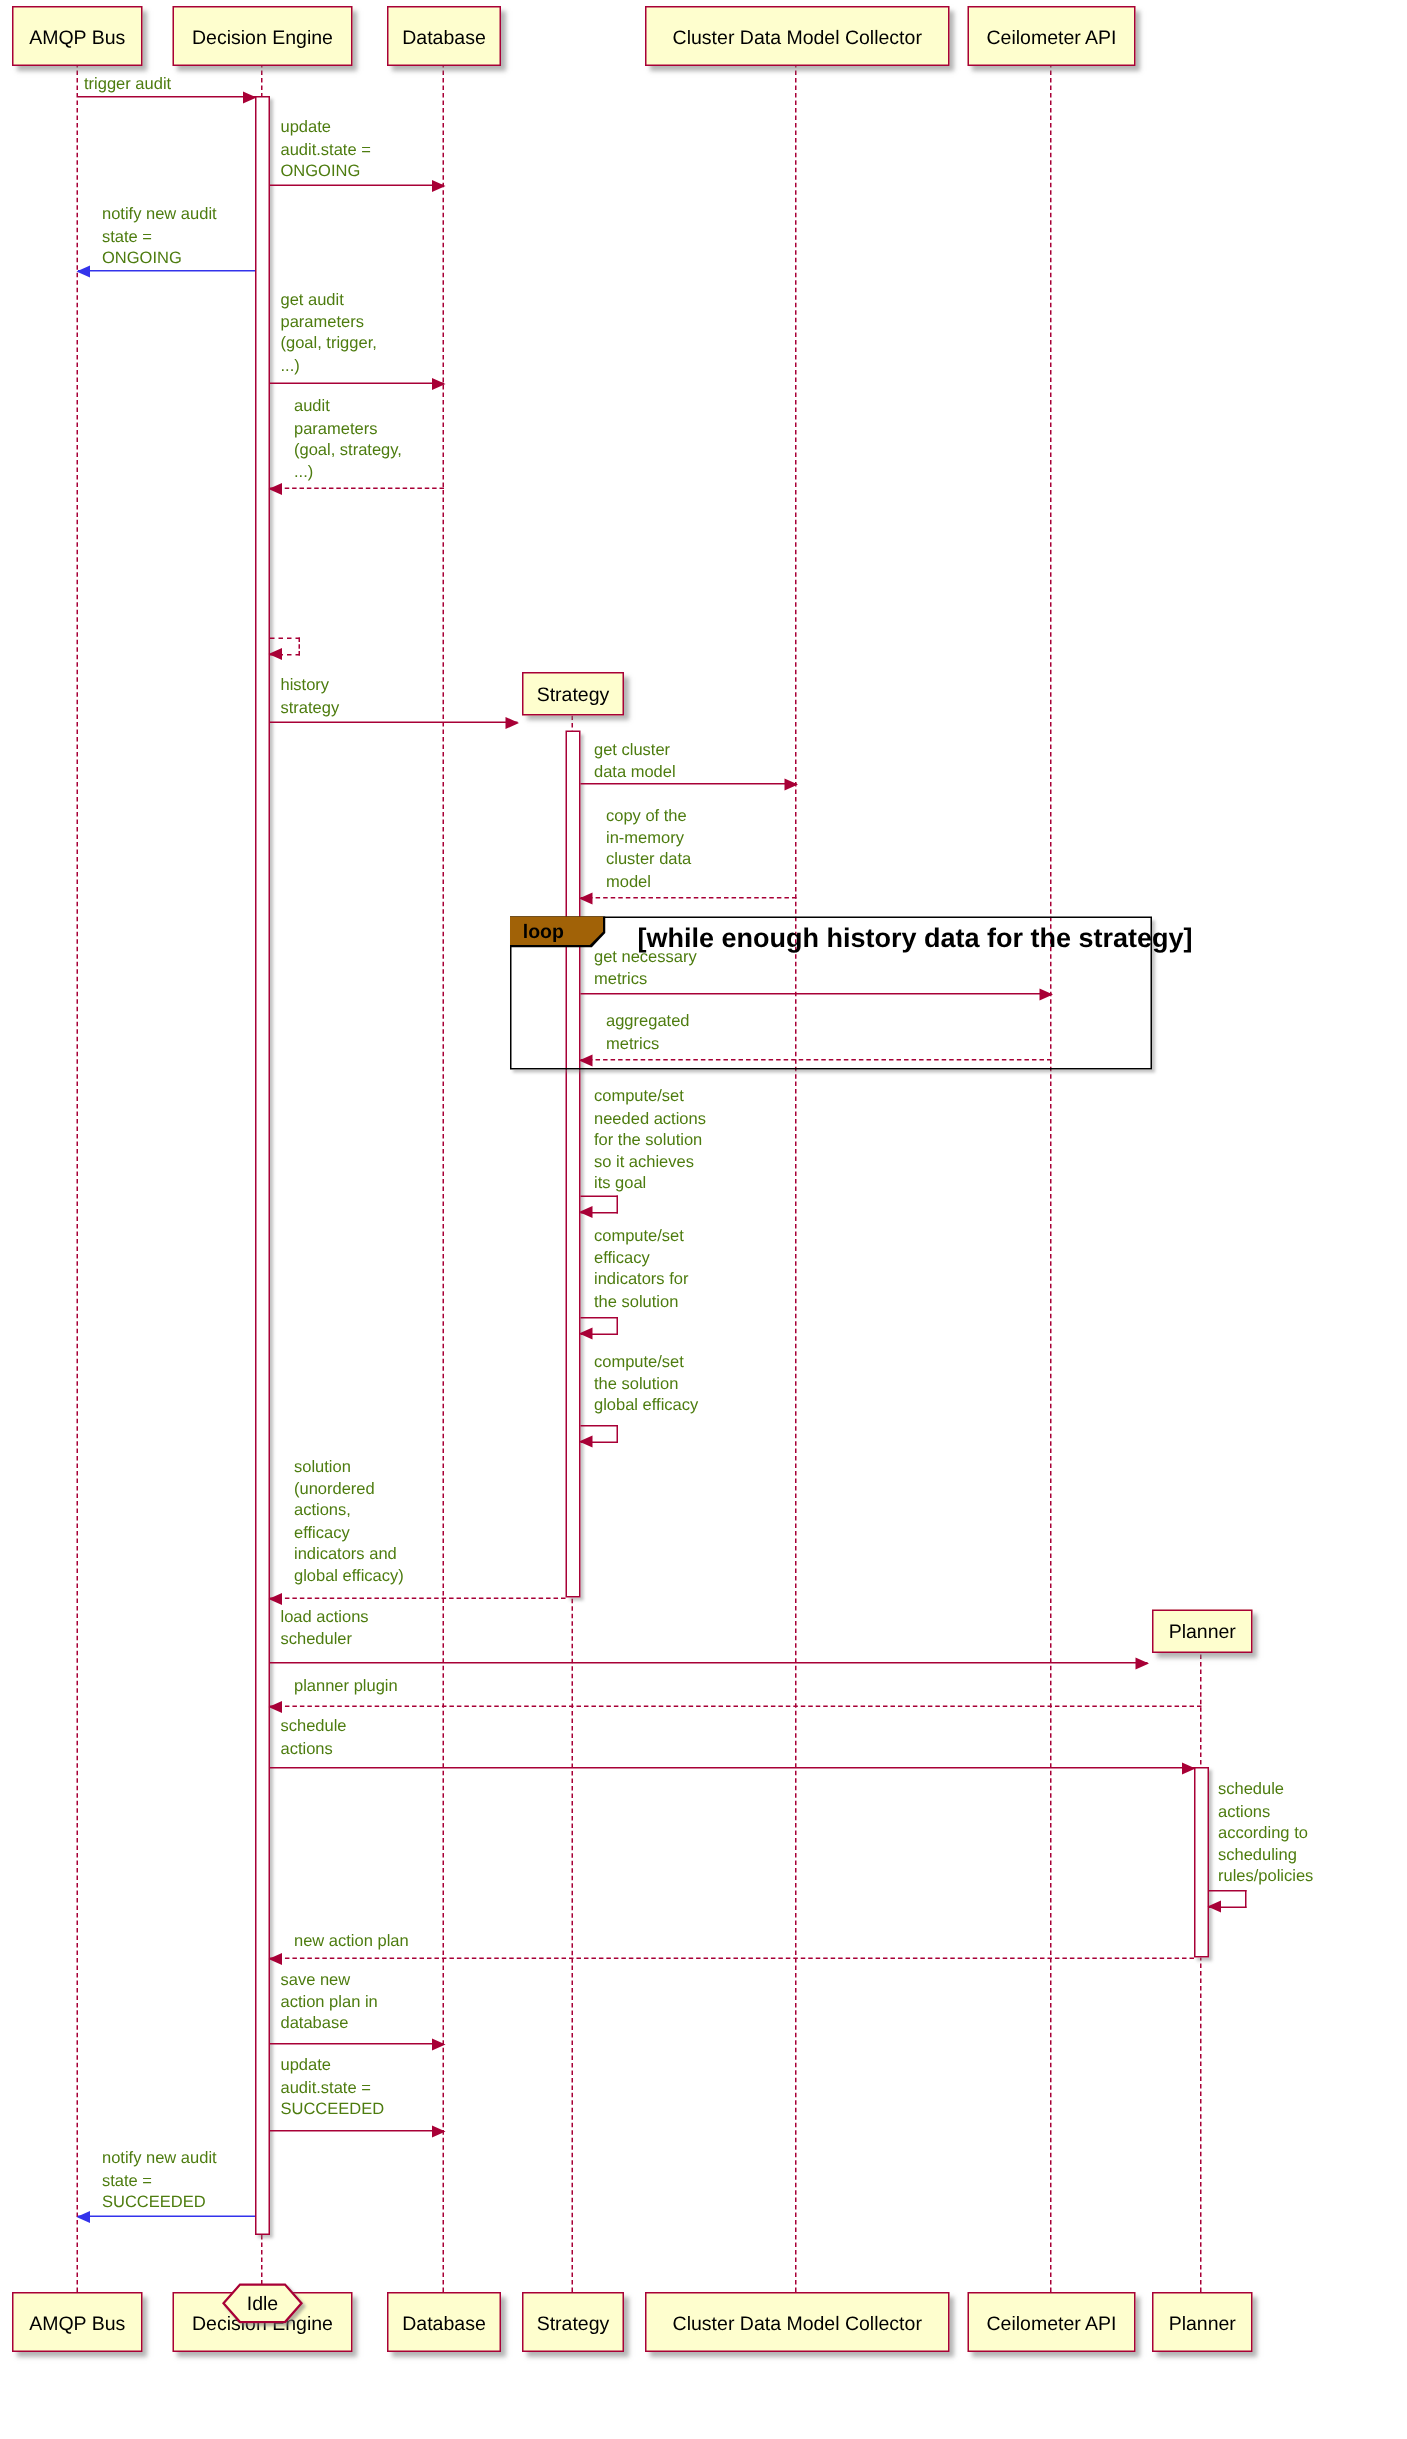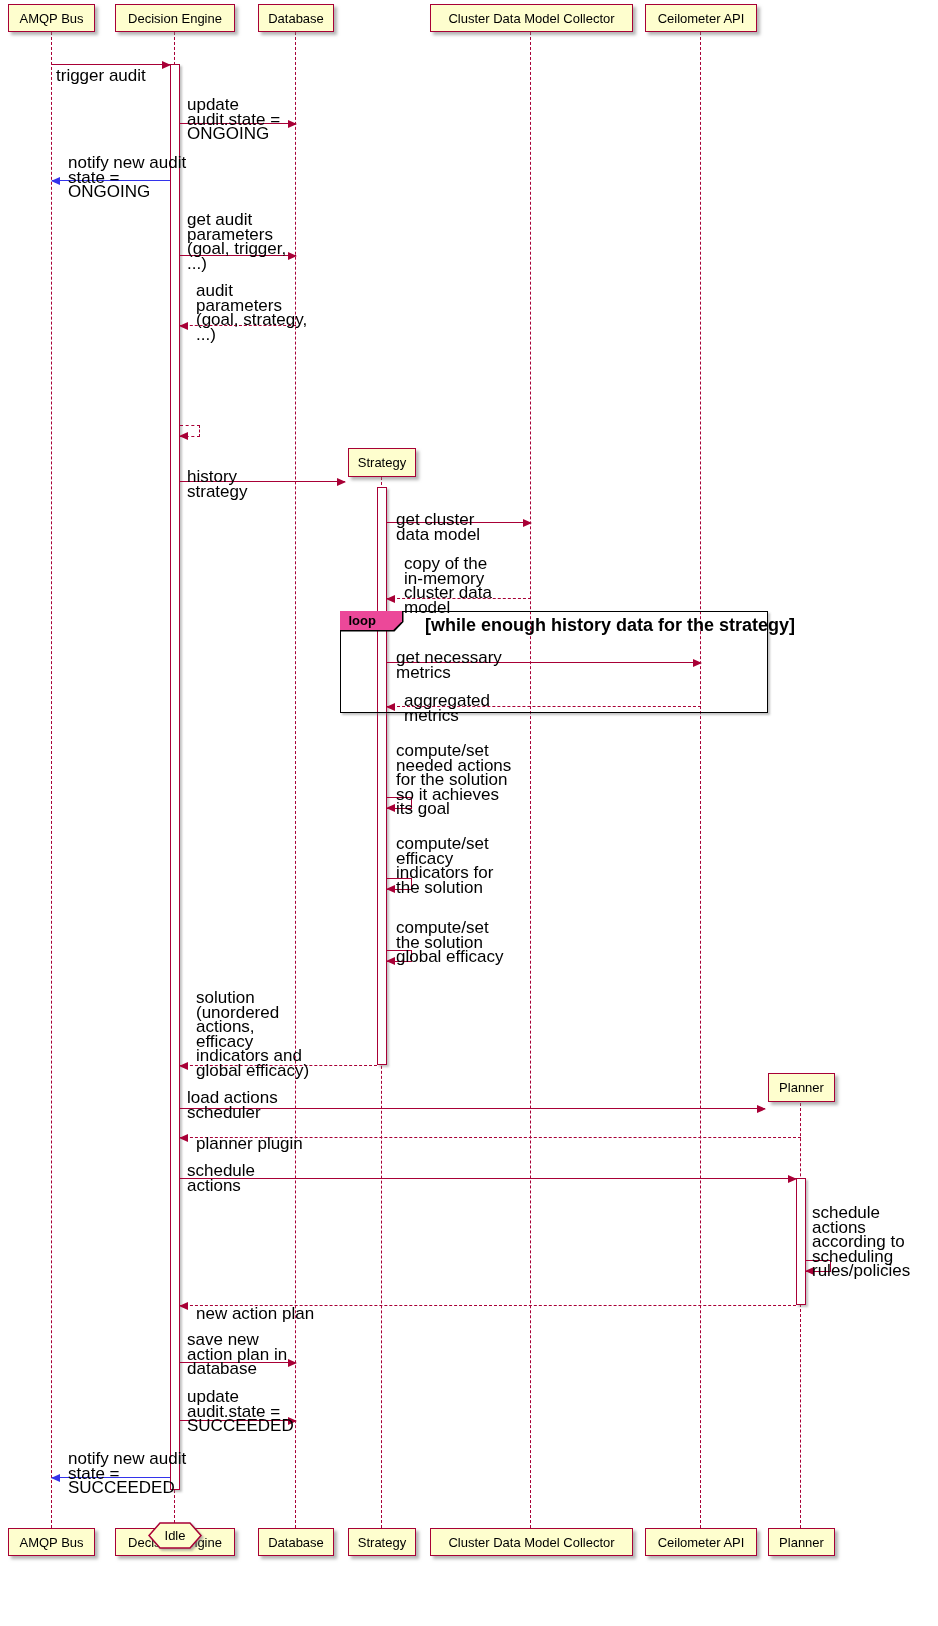--- a/index.html
+++ b/index.html
@@ -2,54 +2,53 @@
 <html><head>
 <meta charset="utf-8">
 <style>
   * { margin:0; padding:0; box-sizing:border-box; }
   body { background:#ffffff; font-family:"Liberation Sans", sans-serif; }
   .canvas { position:relative; width:938px; height:1626px; background:#ffffff; overflow:hidden; }
 
   .lifeline { position:absolute; width:0; border-left:1px dashed #A80036; }
 
   .participant {
-    position:absolute; height:28px; background:#FEFECE; border:1.5px solid #A80036;
+    position:absolute; height:40px; background:#FEFECE; border:1.5px solid #A80036;
     box-shadow:3px 3px 3px rgba(120,120,120,0.55);
     display:flex; align-items:center; justify-content:center;
     font-size:13px; color:#000; padding:0 4px; white-space:nowrap;
   }
 
   .activation {
     position:absolute; width:10px; background:#ffffff; border:1px solid #A80036;
     box-shadow:2px 2px 2px rgba(120,120,120,0.45);
   }
 
   .label {
-    position:absolute; font-size:17px; line-height:14.5px; color:#000000;
+    position:absolute; font-size:11px; line-height:14.5px; color:#4d7c0f;
     white-space:pre-line;
-    margin-top:20px;
   }
 
   .arrow { position:absolute; height:0; border-top:1px solid #A80036; }
   .arrow.dashed { border-top-style:dashed; }
   .arrow.blue { border-top-color:#3333EB; }
 
   .head { position:absolute; width:0; height:0; }
   .head.right { right:-1px; top:-4px; border-top:4px solid transparent; border-bottom:4px solid transparent; border-left:9px solid #A80036; }
   .head.left  { left:-1px;  top:-4px; border-top:4px solid transparent; border-bottom:4px solid transparent; border-right:9px solid #A80036; }
   .arrow.blue .head.left { border-right-color:#3333EB; }
 
   .self { position:absolute; border:1px solid #A80036; border-left:none; }
   .self.dashed { border-style:dashed; border-left:none; }
   .self .head.left { top:auto; bottom:-4px; left:-1px; }
 
   .loop-frame { position:absolute; border:1.5px solid #000; box-shadow:2px 2px 2px rgba(120,120,120,0.45); }
   .loop-tab { position:absolute; left:-1.5px; top:-1.5px; width:64px; height:21px; background:#000;
               clip-path:polygon(0 0,100% 0,100% 55%,86% 100%,0 100%); }
-  .loop-tab-inner { position:absolute; left:0; top:0; width:62.5px; height:19.5px; background:#ec4899;
+  .loop-tab-inner { position:absolute; left:0; top:0; width:62.5px; height:19.5px; background:#a16207;
               clip-path:polygon(0 0,100% 0,100% 55%,86% 100%,0 100%);
               display:flex; align-items:center; padding-left:9px; font-size:13px; font-weight:bold; color:#000; }
   .loop-cond { position:absolute; left:84px; top:3px; font-size:18px; font-weight:bold; color:#000; white-space:nowrap; }
 
   .endstate { position:absolute; filter:drop-shadow(2px 2px 1px rgba(120,120,120,0.55));margin-top:32px; }
   .endstate .txt { position:absolute; left:0; top:0; width:100%; height:100%;
                    display:flex; align-items:center; justify-content:center; font-size:13px; color:#000; }
 </style>
 </head>
 <body>

